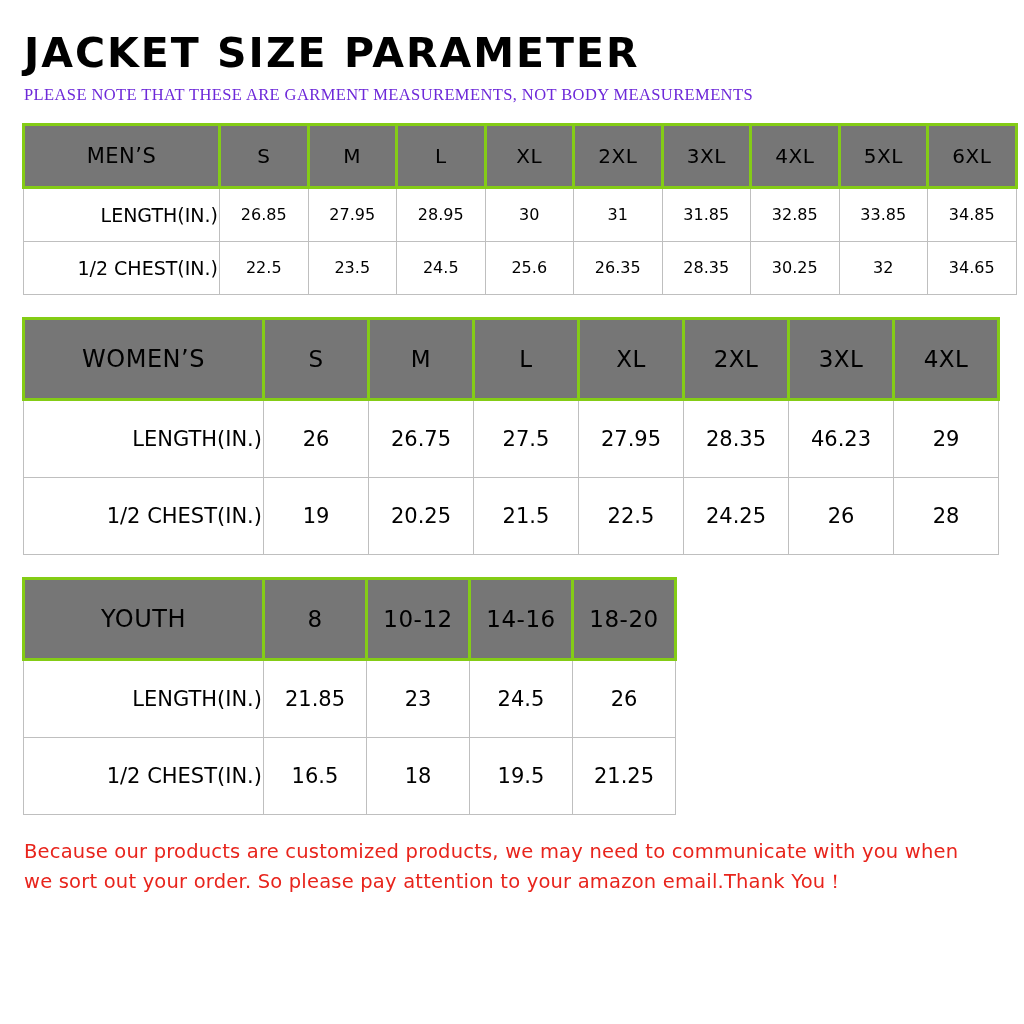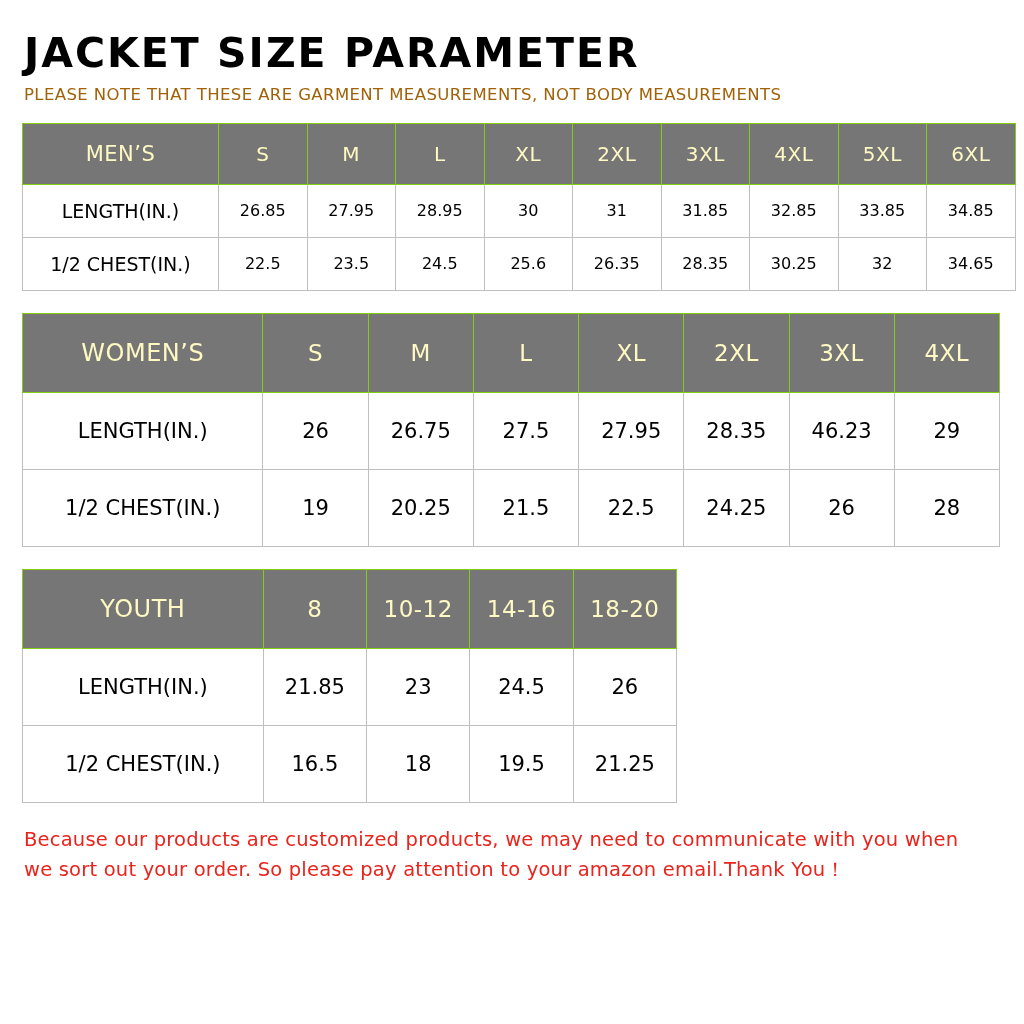--- a/index.html
+++ b/index.html
@@ -24,57 +24,59 @@
   .title {
     font-size: 41px;
     font-weight: bold;
     letter-spacing: 2px;
     line-height: 1.05;
     margin: 8px 0 8px 2px;
     color: #000;
     font-family: "DejaVu Sans", sans-serif;
   }
   .subnote {
-    color: #a16207;
+    color: #6d28d9;
     font-size: 16.5px;
     line-height: 1.45;
     letter-spacing: 0.4px;
     margin: 0 0 16px 2px;
     max-width: 800px;
+    font-family: Liberation Serif, serif;
   }
   table.size {
     border-collapse: collapse;
     table-layout: fixed;
     margin-bottom: 22px;
     background: #fff;
   }
   table.size td, table.size th {
     border: 1px solid #bfbfbf;
     text-align: center;
     vertical-align: middle;
     font-weight: normal;
     color: #000;
     background: #ffffff;
   }
   table.size thead td {
     background: #767676;
-    color: #fef9c3;
-    border: 1px solid #84cc16;
+    color: #000000;
+    border: 3px solid #84cc16;
     font-size: 20px;
     letter-spacing: 0.5px;
   }
   table.size thead td.rowhead {
     font-size: 21px;
   }
   table.size tbody td {
     font-size: 16px;
     height: 52px;
   }
   table.size tbody td.rowhead {
     font-size: 19px;
+    text-align: right;
   }
 
   
   #men-table { width: 978px; }
   #men-table thead td { height: 58px; }
   #men-table tbody td { height: 50px; }
   #men-table col.c0 { width: 196px; }
   #men-table col.cx { width: 88.5px; }
 
   

